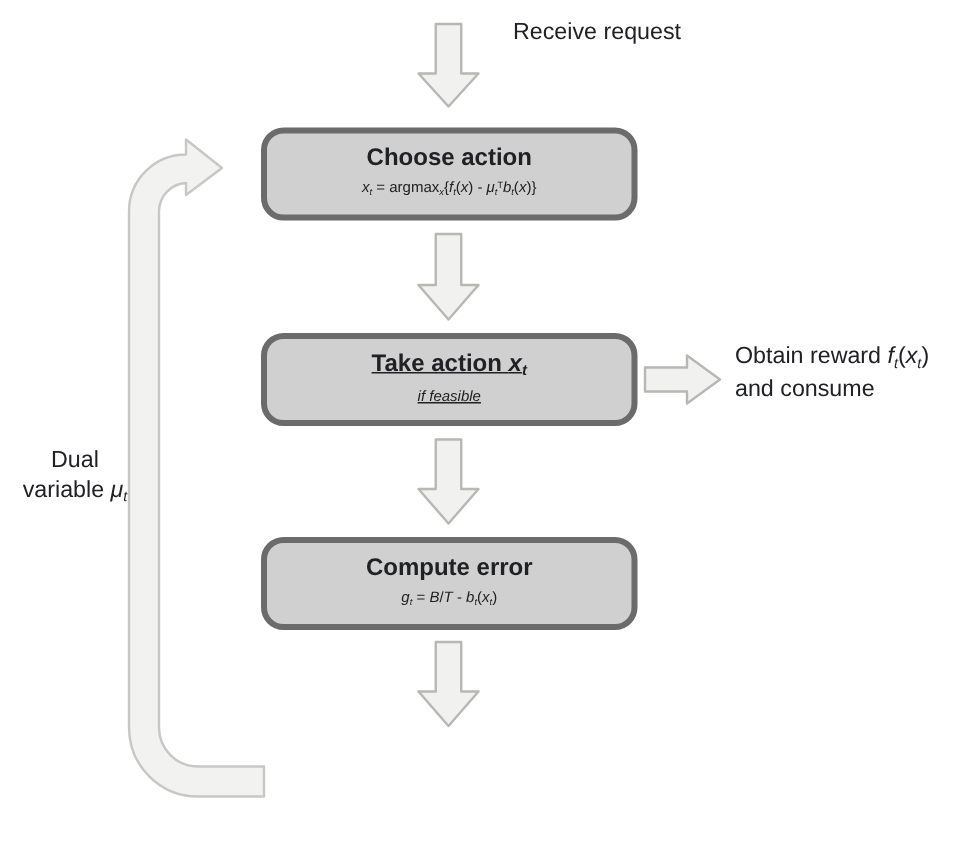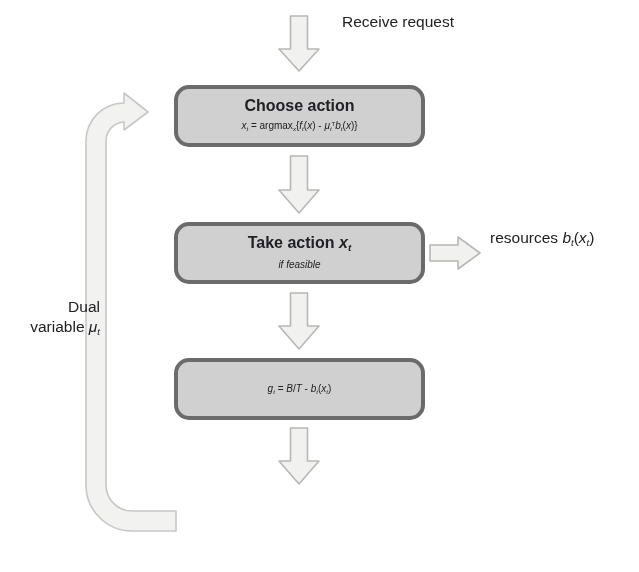--- a/index.html
+++ b/index.html
@@ -46,34 +46,34 @@
     background: var(--box-fill);
     border: 4px solid var(--box-border);
     border-radius: 15px;
     display: flex;
     flex-direction: column;
     align-items: center;
     justify-content: center;
     text-align: right;
   }
   .box-pos-1 { top: 85px; }
-  .box-pos-2 { top: 222px; }
+  .box-pos-2 { top: 222px; text-decoration: underline; }
   .box-pos-3 { top: 358px; }
   .box-pos-4 { top: 493px; }
   .box-title { font-size: 16px; line-height: 20px; font-weight: 700; white-space: nowrap; }
   .box-sub   { font-size: 10px; line-height: 19px; white-space: nowrap; }
   .note {
     position: absolute;
     font-size: 15.5px;
     line-height: 19.5px;
   }
   .note-line { white-space: nowrap; }
   .note-receive { left: 342px; top: 12px; }
   .note-obtain  { left: 490px; top: 228px; }
-  .note-dual    { left: 0px; top: 297px; width: 100px; text-align: right; }
+  .note-dual    { left: 0px; top: 297px; width: 100px; text-align: center; }
   .tk-r { font-style: normal; }
   .tk-i { font-style: italic; }
   .tk-sub {
     font-style: italic;
     font-size: 0.62em;
     position: relative;
     top: 0.35em;
   }
   .tk-sup {
     font-style: normal;
@@ -106,26 +106,28 @@
     <div class="box-title"><span class="tk-r">Choose action</span></div>
     <div class="box-sub"><span class="tk-i">x</span><span class="tk-sub">t</span><span class="tk-r"> = argmax</span><span class="tk-sub">x</span><span class="tk-r">{</span><span class="tk-i">f</span><span class="tk-sub">t</span><span class="tk-r">(</span><span class="tk-i">x</span><span class="tk-r">) - </span><span class="tk-i">μ</span><span class="tk-sub">t</span><span class="tk-sup">T</span><span class="tk-i">b</span><span class="tk-sub">t</span><span class="tk-r">(</span><span class="tk-i">x</span><span class="tk-r">)}</span></div>
   </div>
 
   <div class="flow-box box-pos-2">
     <div class="box-title"><span class="tk-r">Take action </span><span class="tk-i">x</span><span class="tk-sub">t</span></div>
     <div class="box-sub"><span class="tk-i">if feasible</span></div>
   </div>
 
   <div class="note note-obtain">
-    <div class="note-line"><span class="tk-r">resources </span><span class="tk-i">b</span><span class="tk-sub">t</span><span class="tk-r">(</span><span class="tk-i">x</span><span class="tk-sub">t</span><span class="tk-r">)</span></div>
+    <div class="note-line"><span class="tk-r">Obtain reward </span><span class="tk-i">f</span><span class="tk-sub">t</span><span class="tk-r">(</span><span class="tk-i">x</span><span class="tk-sub">t</span><span class="tk-r">)</span></div>
+    <div class="note-line"><span class="tk-r">and consume</span></div>
   </div>
 
   <div class="note note-dual">
     <div class="note-line"><span class="tk-r">Dual</span></div>
     <div class="note-line"><span class="tk-r">variable </span><span class="tk-i">μ</span><span class="tk-sub">t</span></div>
   </div>
 
   <div class="flow-box box-pos-3">
+    <div class="box-title"><span class="tk-r">Compute error</span></div>
     <div class="box-sub"><span class="tk-i">g</span><span class="tk-sub">t</span><span class="tk-r"> = </span><span class="tk-i">B</span><span class="tk-r">/</span><span class="tk-i">T</span><span class="tk-r"> - </span><span class="tk-i">b</span><span class="tk-sub">t</span><span class="tk-r">(</span><span class="tk-i">x</span><span class="tk-sub">t</span><span class="tk-r">)</span></div>
   </div>
 
 
 </div>
 
 </body></html>

